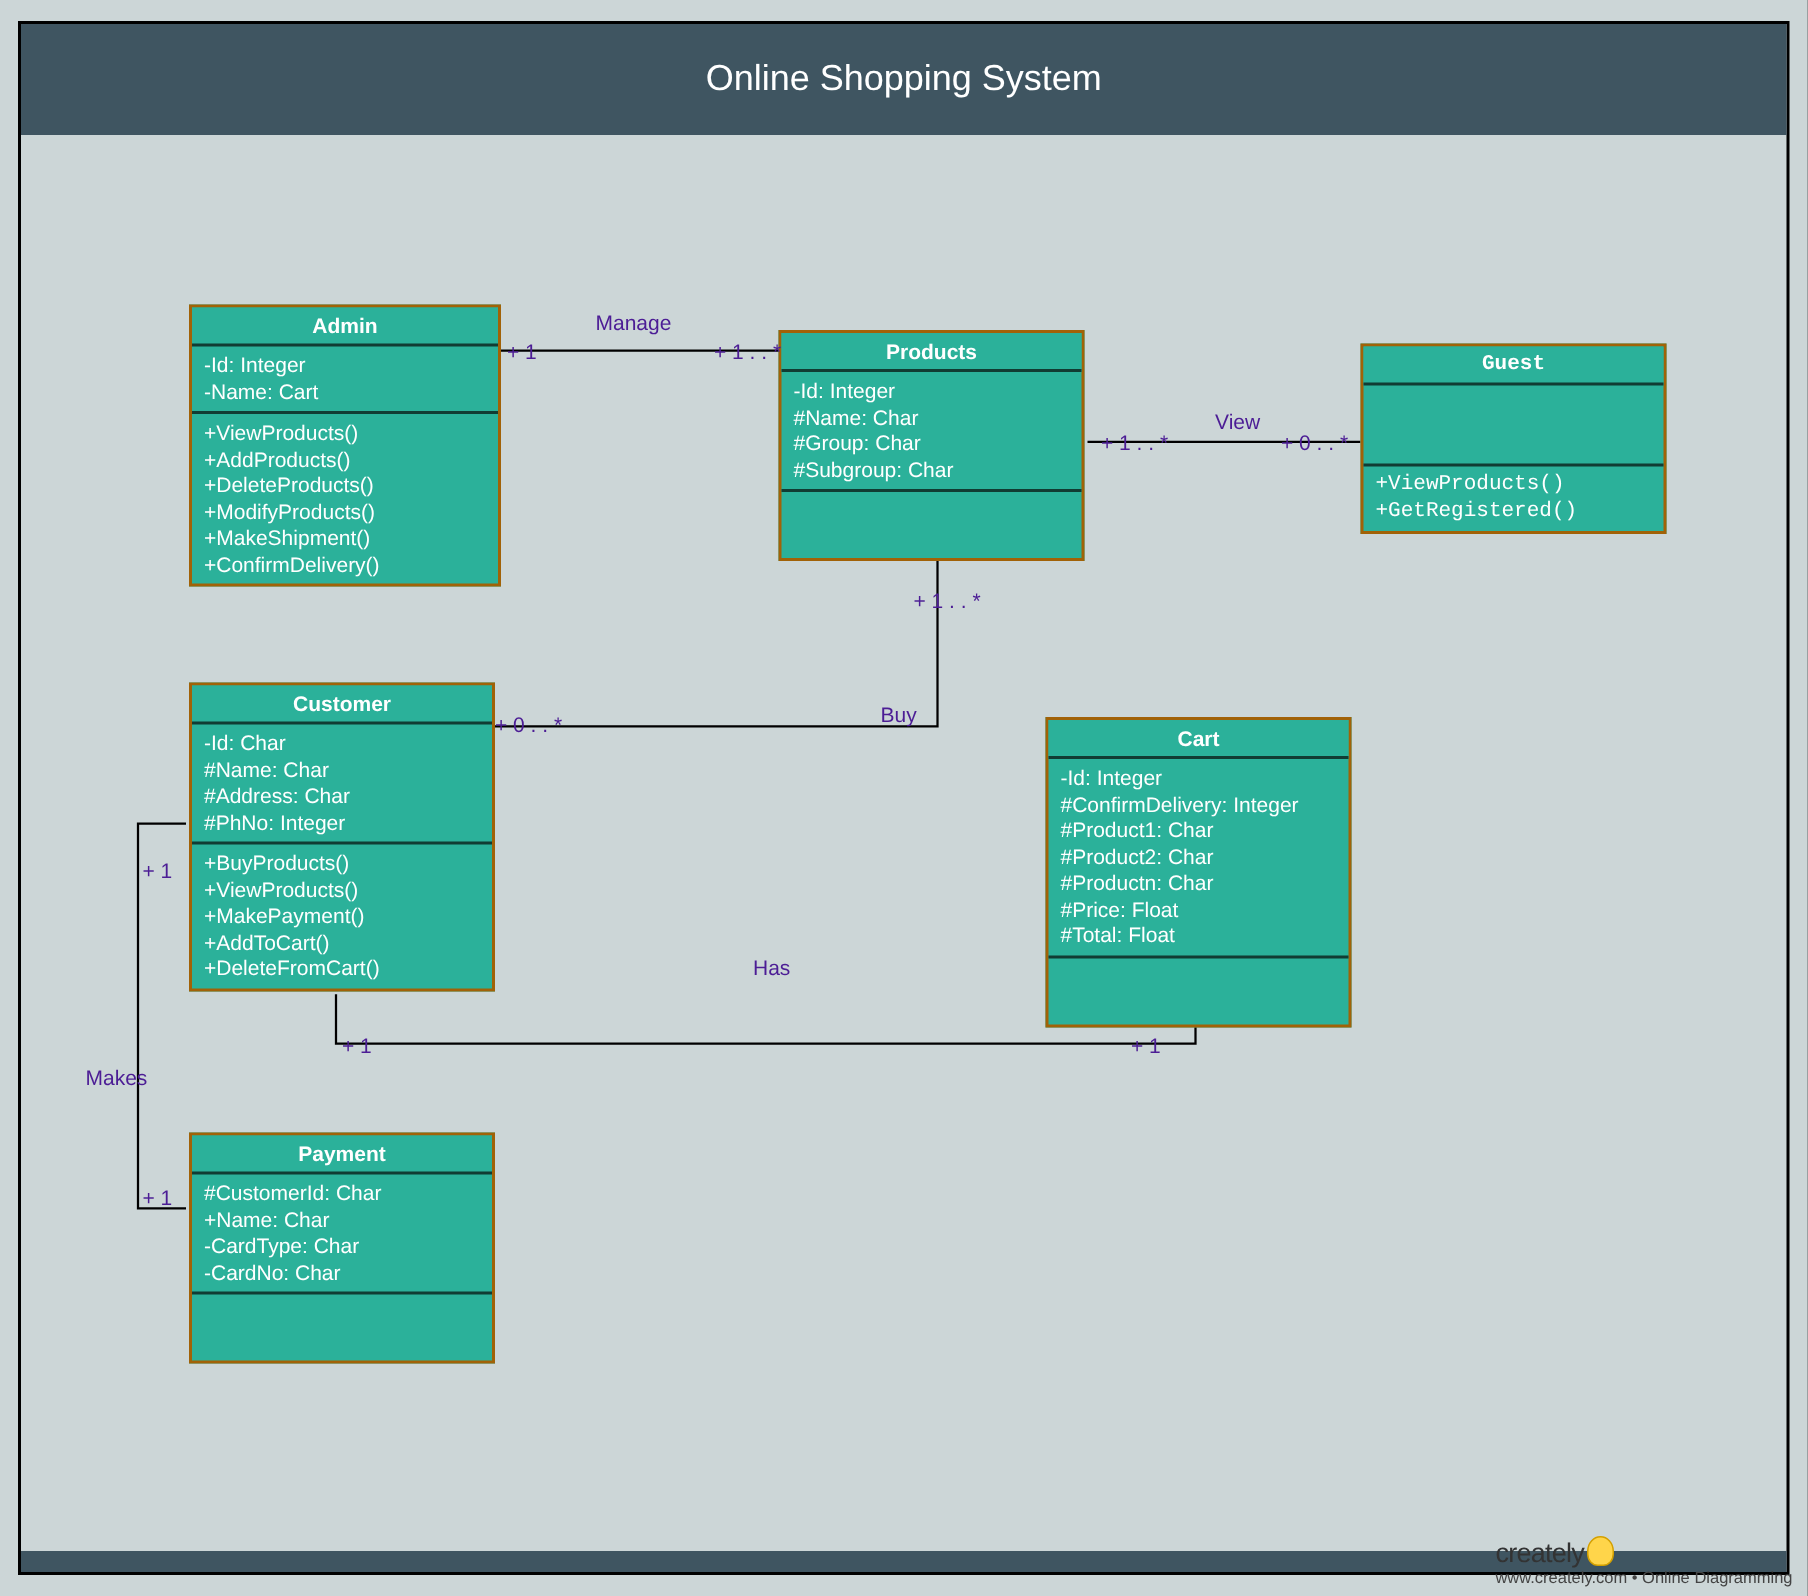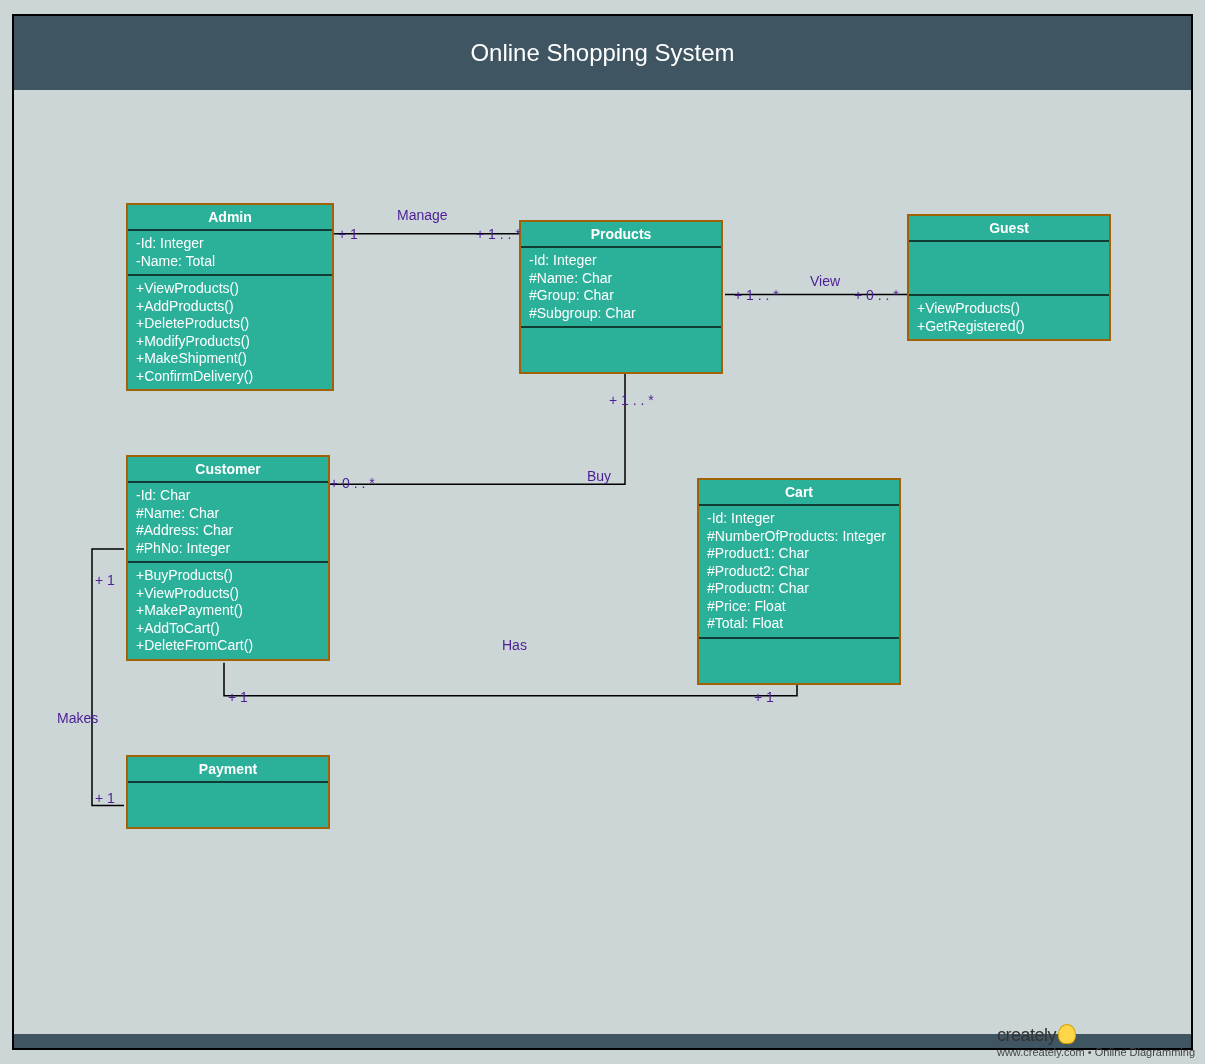--- a/index.html
+++ b/index.html
@@ -43,21 +43,21 @@
 
         <polyline points="210,574 210,607 783,607 783,583"></polyline>
 
         <polyline points="110,460 78,460 78,717 110,717"></polyline>
       </svg>
 
       <div class="uml" style="left:112px;top:113px;width:204px;">
         <div class="hdr">Admin</div>
         <div class="sec">
           <div>-Id: Integer</div>
-          <div>-Name: Total</div>
+          <div>-Name: Cart</div>
         </div>
         <div class="sec">
           <div>+ViewProducts()</div>
           <div>+AddProducts()</div>
           <div>+DeleteProducts()</div>
           <div>+ModifyProducts()</div>
           <div>+MakeShipment()</div>
           <div>+ConfirmDelivery()</div>
         </div>
       </div>
@@ -66,21 +66,21 @@
         <div class="hdr">Products</div>
         <div class="sec">
           <div>-Id: Integer</div>
           <div>#Name: Char</div>
           <div>#Group: Char</div>
           <div>#Subgroup: Char</div>
         </div>
         <div class="sec" style="height:36px;"></div>
       </div>
 
-      <div class="uml" style="left:893px;top:124px;width:200px;">
+      <div class="uml" style="left:893px;top:139px;width:200px;font-family:Liberation Mono, monospace;">
         <div class="hdr">Guest</div>
         <div class="sec" style="height:44px;"></div>
         <div class="sec">
           <div>+ViewProducts()</div>
           <div>+GetRegistered()</div>
         </div>
       </div>
 
       <div class="uml" style="left:112px;top:365px;width:200px;">
         <div class="hdr">Customer</div>
@@ -96,32 +96,38 @@
           <div>+MakePayment()</div>
           <div>+AddToCart()</div>
           <div>+DeleteFromCart()</div>
         </div>
       </div>
 
       <div class="uml" style="left:683px;top:388px;width:200px;">
         <div class="hdr">Cart</div>
         <div class="sec">
           <div>-Id: Integer</div>
-          <div>#NumberOfProducts: Integer</div>
+          <div>#ConfirmDelivery: Integer</div>
           <div>#Product1: Char</div>
           <div>#Product2: Char</div>
           <div>#Productn: Char</div>
           <div>#Price: Float</div>
           <div>#Total: Float</div>
         </div>
         <div class="sec" style="height:36px;"></div>
       </div>
 
       <div class="uml" style="left:112px;top:665px;width:200px;">
         <div class="hdr">Payment</div>
+        <div class="sec">
+          <div>#CustomerId: Char</div>
+          <div>+Name: Char</div>
+          <div>-CardType: Char</div>
+          <div>-CardNo: Char</div>
+        </div>
         <div class="sec" style="height:36px;"></div>
       </div>
 
       <span class="lbl" style="left:383px;top:117px;">Manage</span>
       <span class="lbl" style="left:796px;top:183px;">View</span>
       <span class="lbl" style="left:573px;top:378px;">Buy</span>
       <span class="lbl" style="left:488px;top:547px;">Has</span>
       <span class="lbl" style="left:43px; top:620px;">Makes</span>
 
       <span class="lbl" style="left:324px;top:136px;">+ 1</span>

